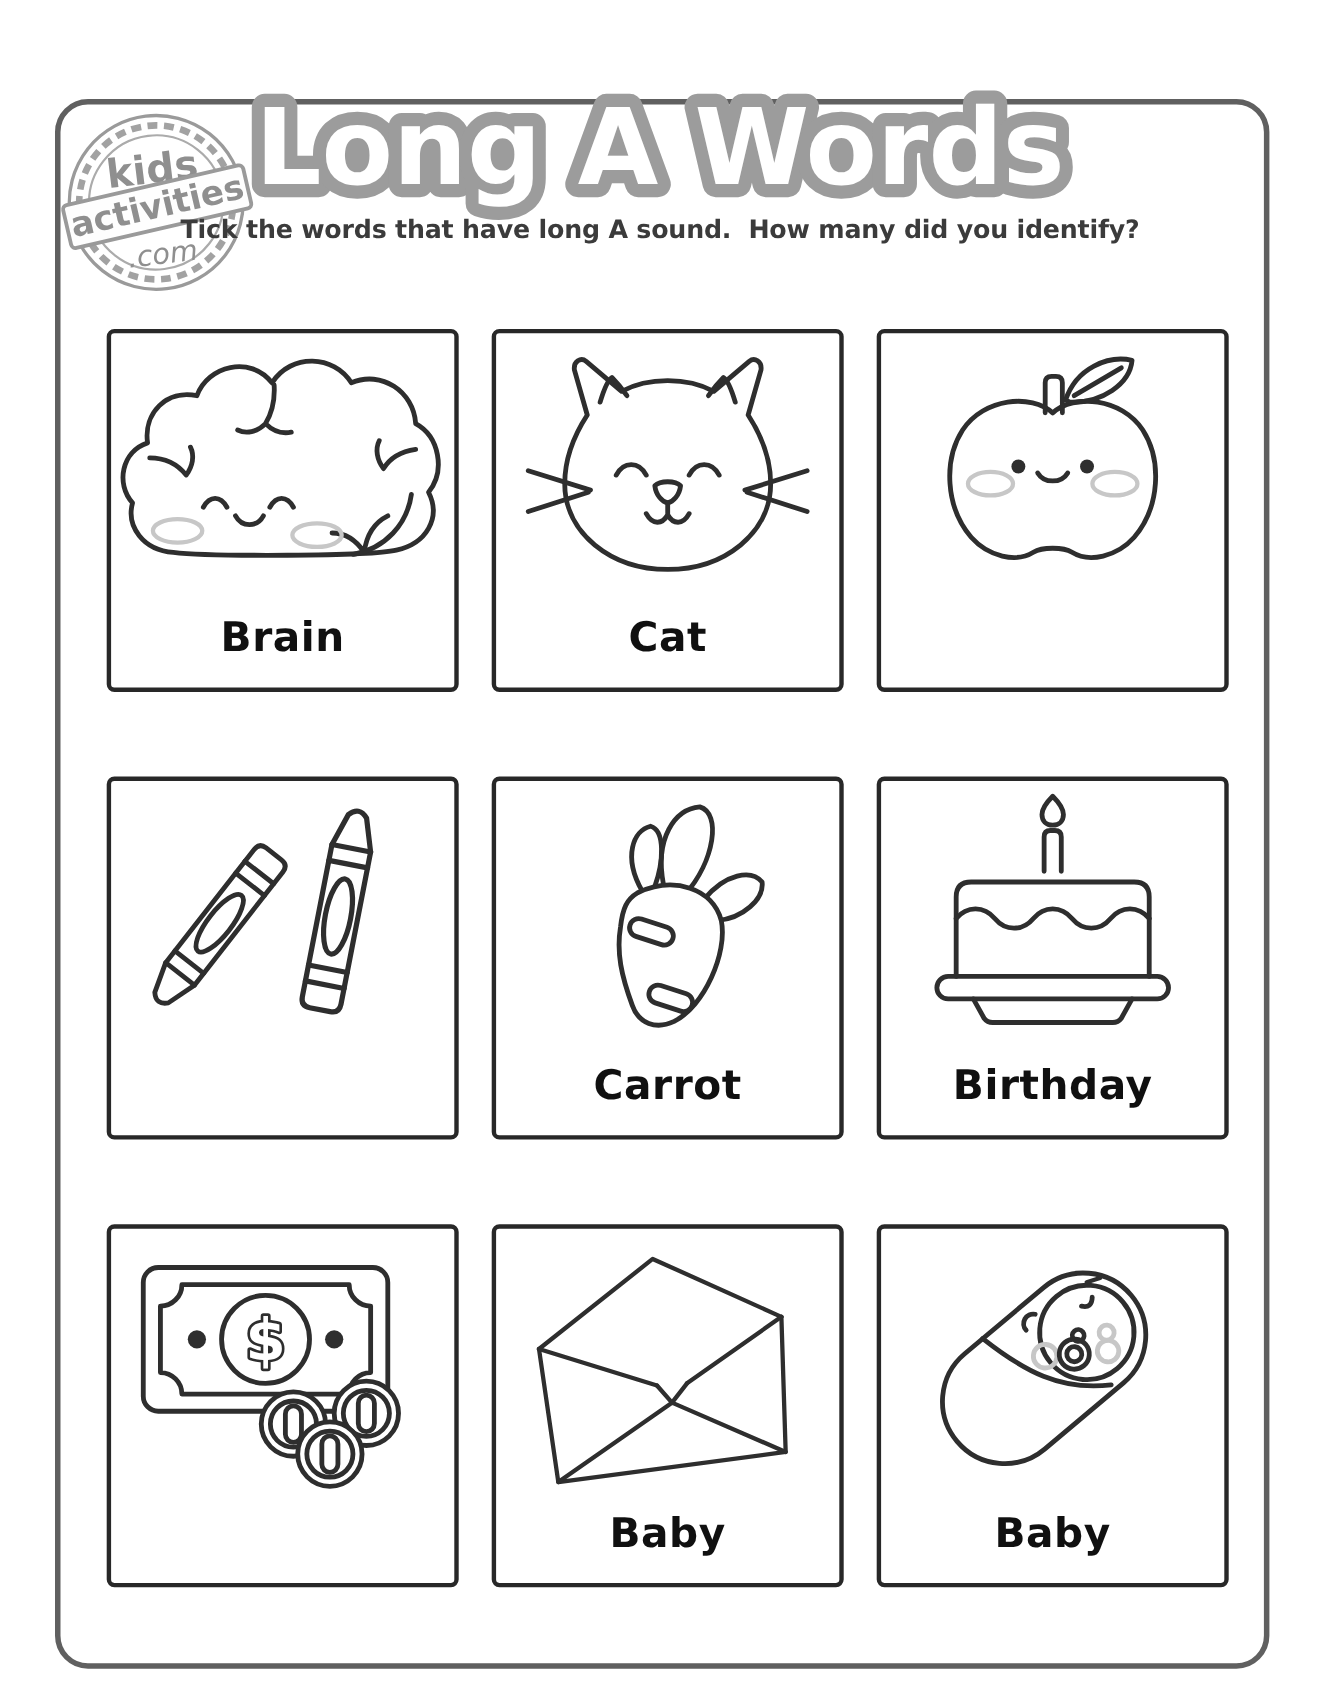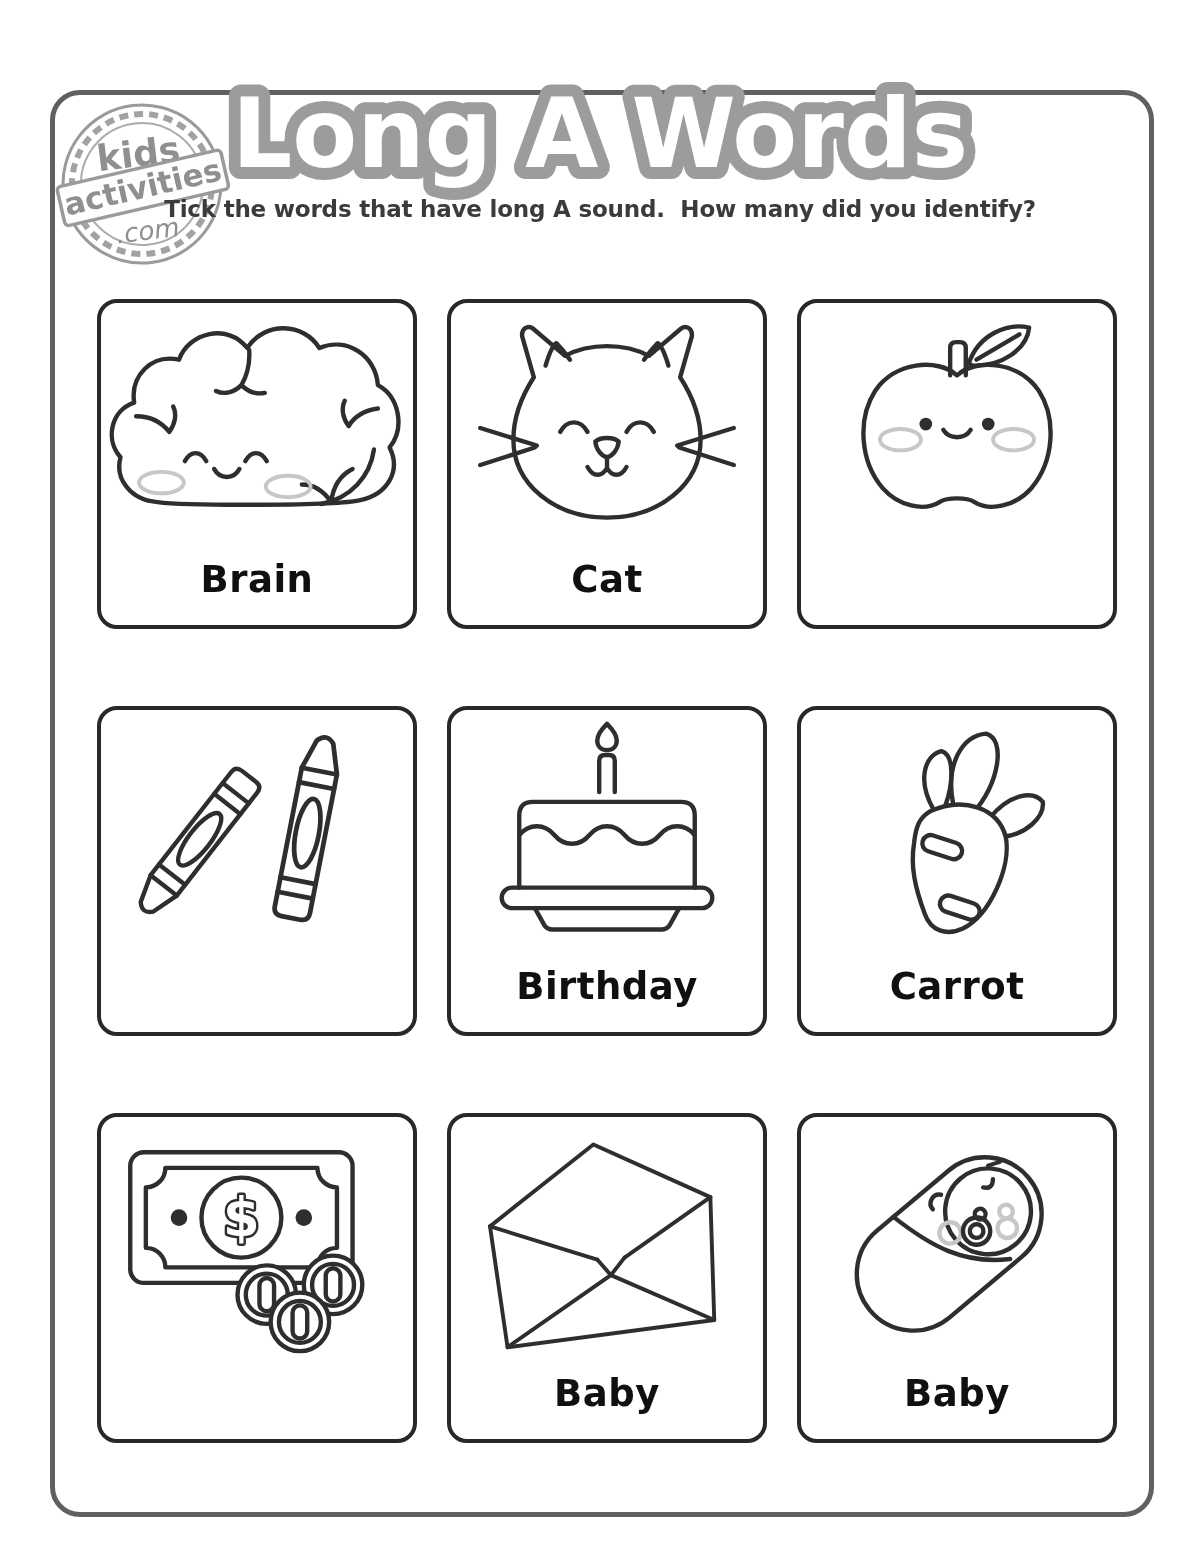--- a/index.html
+++ b/index.html
@@ -10,21 +10,21 @@
   .title-svg{position:absolute;left:0;top:22px;width:1200px;height:190px;}
   .title-svg text{font-family:"DejaVu Sans","Liberation Sans",sans-serif;
        font-weight:bold;fill:#ffffff;stroke:#9c9c9c;stroke-width:24px;
        paint-order:stroke;stroke-linejoin:round;}
   .instruction{position:absolute;left:0;top:196px;width:1200px;text-align:center;
        font-size:23px;font-weight:bold;color:#3b3b3b;letter-spacing:-0.2px;
        white-space:pre;}
   .logo{position:absolute;left:52px;top:94px;width:180px;height:180px;}
   .grid{position:absolute;left:97px;top:299px;display:grid;
        grid-template-columns:repeat(3,320px);grid-auto-rows:330px;gap:77px 30px;}
-  .card{position:relative;border:4px solid #282828;border-radius:20px;background:#fff;padding-left:44px;}
+  .card{position:relative;border:4px solid #282828;border-radius:7px;background:#fff;padding-left:44px;}
   .card svg.icon{position:absolute;top:8px;left:0;width:100%;height:232px;}
   .card .word{position:absolute;bottom:24px;left:0;width:100%;text-align:center;
        font-size:37px;font-weight:bold;color:#101010;letter-spacing:0.5px;}
   .ink{fill:none;stroke:#2e2e2e;stroke-width:4.5;stroke-linecap:round;stroke-linejoin:round;}
   .ink-fill{fill:#fff;stroke:#2e2e2e;stroke-width:4.5;stroke-linecap:round;stroke-linejoin:round;}
   .blush{fill:none;stroke:#c7c7c7;stroke-width:4;}
   .blushf{fill:none;stroke:#c7c7c7;stroke-width:4.5;}
   .dot{fill:#2e2e2e;stroke:none;}
   .logo-gray{fill:#8f8f8f;}
   .paysym{font-family:"DejaVu Sans","Liberation Sans",sans-serif;font-weight:bold;
@@ -113,40 +113,40 @@
       <g transform="translate(212,112) rotate(11) scale(1.08)">
         <path class="ink" d="M-17,-58 L-8,-86 Q0,-95 8,-86 L17,-58 L17,76 Q17,84 9,84 L-9,84 Q-17,84 -17,76 Z"></path>
         <path class="ink" d="M-17,-58 L17,-58 M-17,-44 L17,-44 M-17,48 L17,48 M-17,62 L17,62"></path>
         <ellipse class="ink" cx="0" cy="2" rx="11" ry="33"></ellipse>
       </g>
     </svg>
   </div>
 
   <div class="card">
     <svg class="icon" viewBox="0 0 320 230">
+      <path class="ink" d="M136,90 C118,58 128,34 144,30 C158,34 156,64 148,86"></path>
+      <path class="ink" d="M156,84 C148,42 166,14 190,12 C210,18 204,62 176,94"></path>
+      <path class="ink" d="M194,98 C214,74 238,70 248,82 C250,98 230,116 206,118"></path>
+      <path class="ink-fill" d="M132,92 C166,76 202,88 210,118 C216,148 194,198 166,212 C149,220 133,214 127,197 C117,170 112,148 116,124 C118,106 122,98 132,92 Z"></path>
+      <rect class="ink" x="124" y="120" width="42" height="17" rx="8.5" transform="rotate(18 145 128)"></rect>
+      <rect class="ink" x="142" y="182" width="42" height="17" rx="8.5" transform="rotate(18 163 190)"></rect>
+    </svg>
+    <div class="word">Carrot</div>
+  </div>
+
+  <div class="card">
+    <svg class="icon" viewBox="0 0 320 230">
       <path class="ink" d="M160,2 C166,8 170,14 170,19 C170,25 166,29 160,29 C154,29 150,25 150,19 C150,14 154,8 160,2 Z"></path>
       <path class="ink" d="M152,72 L152,40 Q152,34 158,34 L162,34 Q168,34 168,40 L168,72"></path>
       <path class="ink" d="M70,170 L70,96 Q70,82 84,82 L236,82 Q250,82 250,96 L250,170"></path>
       <path class="ink" d="M70,116 C80,104 96,104 106,116 C116,128 132,128 142,116 C152,104 168,104 178,116 C188,128 204,128 214,116 C224,104 240,104 250,116"></path>
       <rect class="ink" x="52" y="170" width="216" height="21" rx="10.5"></rect>
       <path class="ink" d="M86,191 L96,209 Q99,213 104,213 L216,213 Q221,213 224,209 L234,191"></path>
     </svg>
     <div class="word">Birthday</div>
-  </div>
-
-  <div class="card">
-    <svg class="icon" viewBox="0 0 320 230">
-      <path class="ink" d="M136,90 C118,58 128,34 144,30 C158,34 156,64 148,86"></path>
-      <path class="ink" d="M156,84 C148,42 166,14 190,12 C210,18 204,62 176,94"></path>
-      <path class="ink" d="M194,98 C214,74 238,70 248,82 C250,98 230,116 206,118"></path>
-      <path class="ink-fill" d="M132,92 C166,76 202,88 210,118 C216,148 194,198 166,212 C149,220 133,214 127,197 C117,170 112,148 116,124 C118,106 122,98 132,92 Z"></path>
-      <rect class="ink" x="124" y="120" width="42" height="17" rx="8.5" transform="rotate(18 145 128)"></rect>
-      <rect class="ink" x="142" y="182" width="42" height="17" rx="8.5" transform="rotate(18 163 190)"></rect>
-    </svg>
-    <div class="word">Carrot</div>
   </div>
 
   <div class="card">
     <svg class="icon" viewBox="0 0 320 230">
       <rect class="ink" x="30" y="24" width="228" height="134" rx="14"></rect>
       <path class="ink" d="M66,40 L222,40 A20,20 0 0 0 242,60 L242,122 A20,20 0 0 0 222,142 L66,142 A20,20 0 0 0 46,122 L46,60 A20,20 0 0 0 66,40 Z"></path>
       <circle class="ink-fill" cx="144" cy="91" r="41"></circle>
       <text class="paysym" x="144" y="110">$</text>
       <circle class="dot" cx="80" cy="91" r="8.5"></circle>
       <circle class="dot" cx="208" cy="91" r="8.5"></circle>

